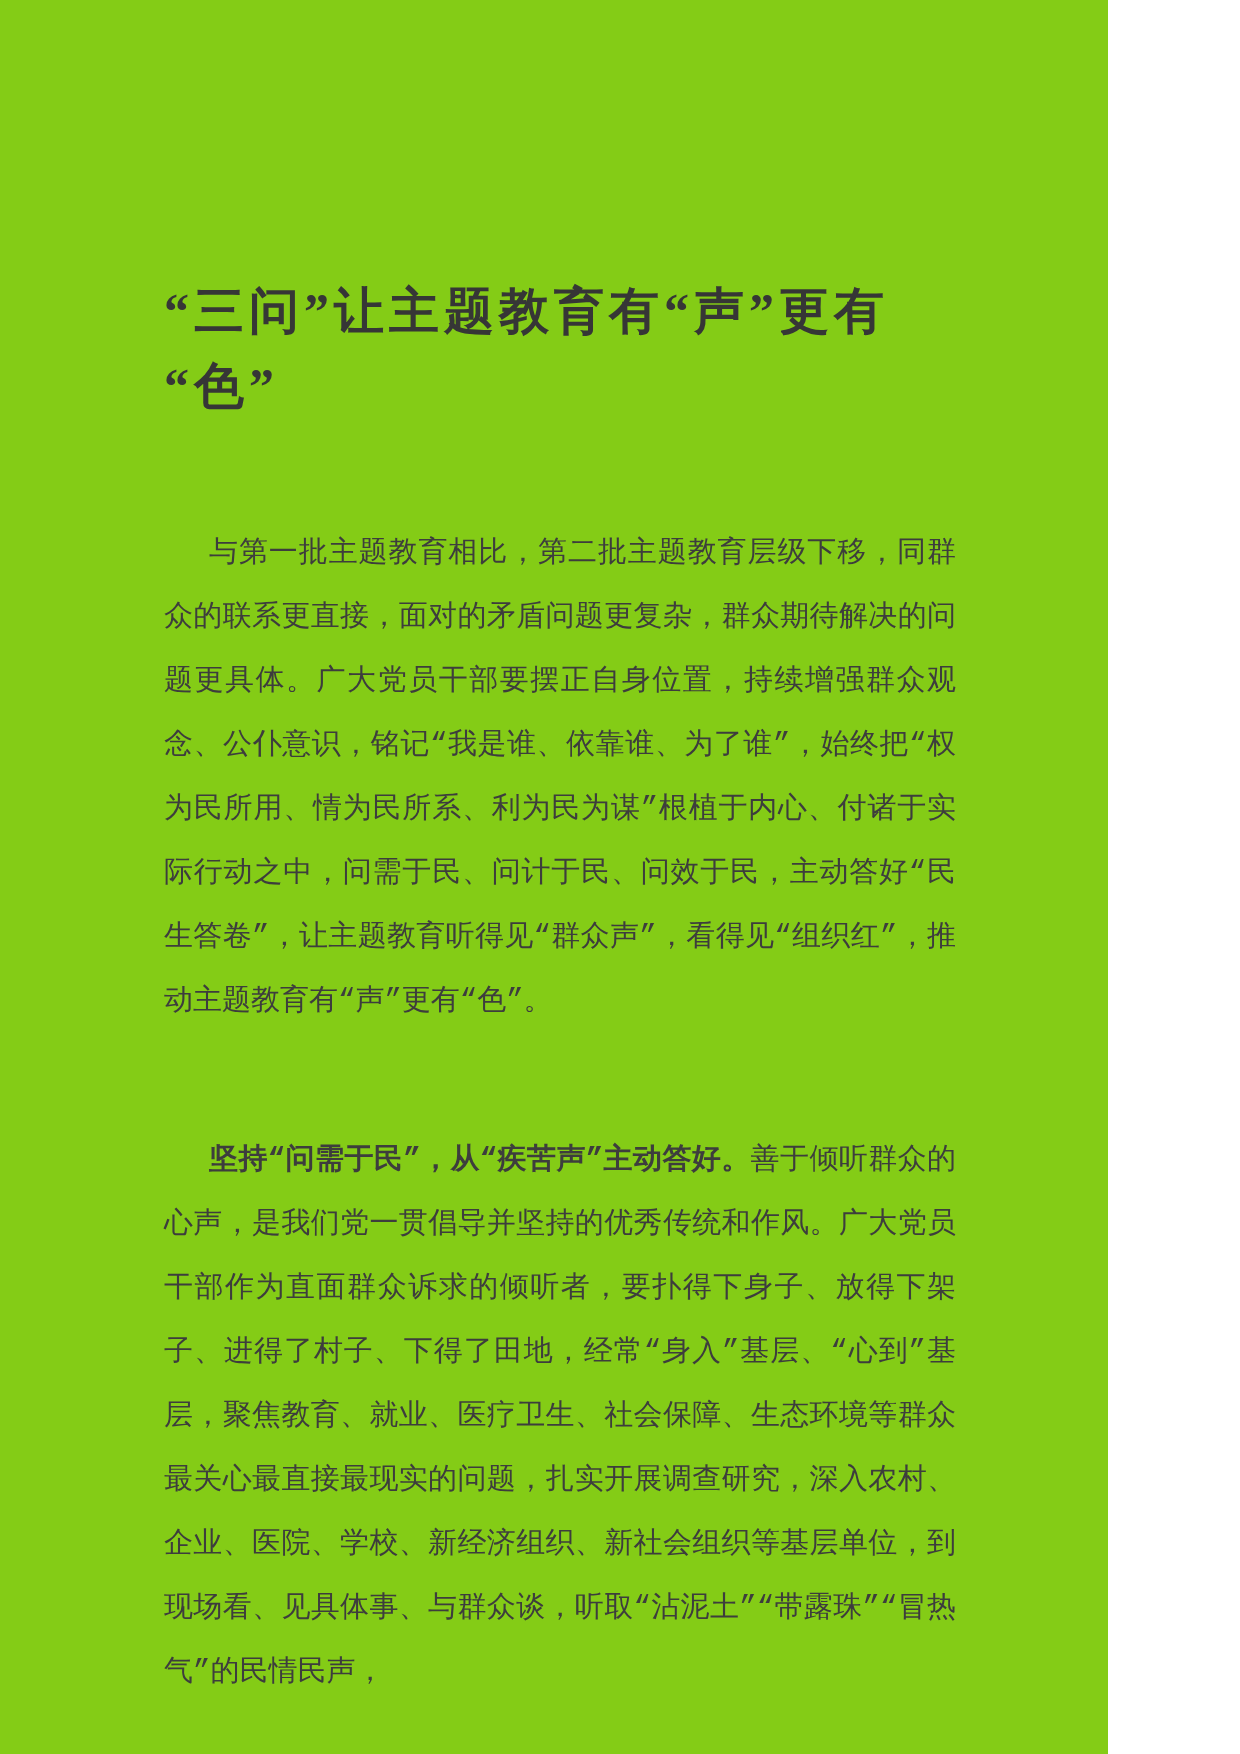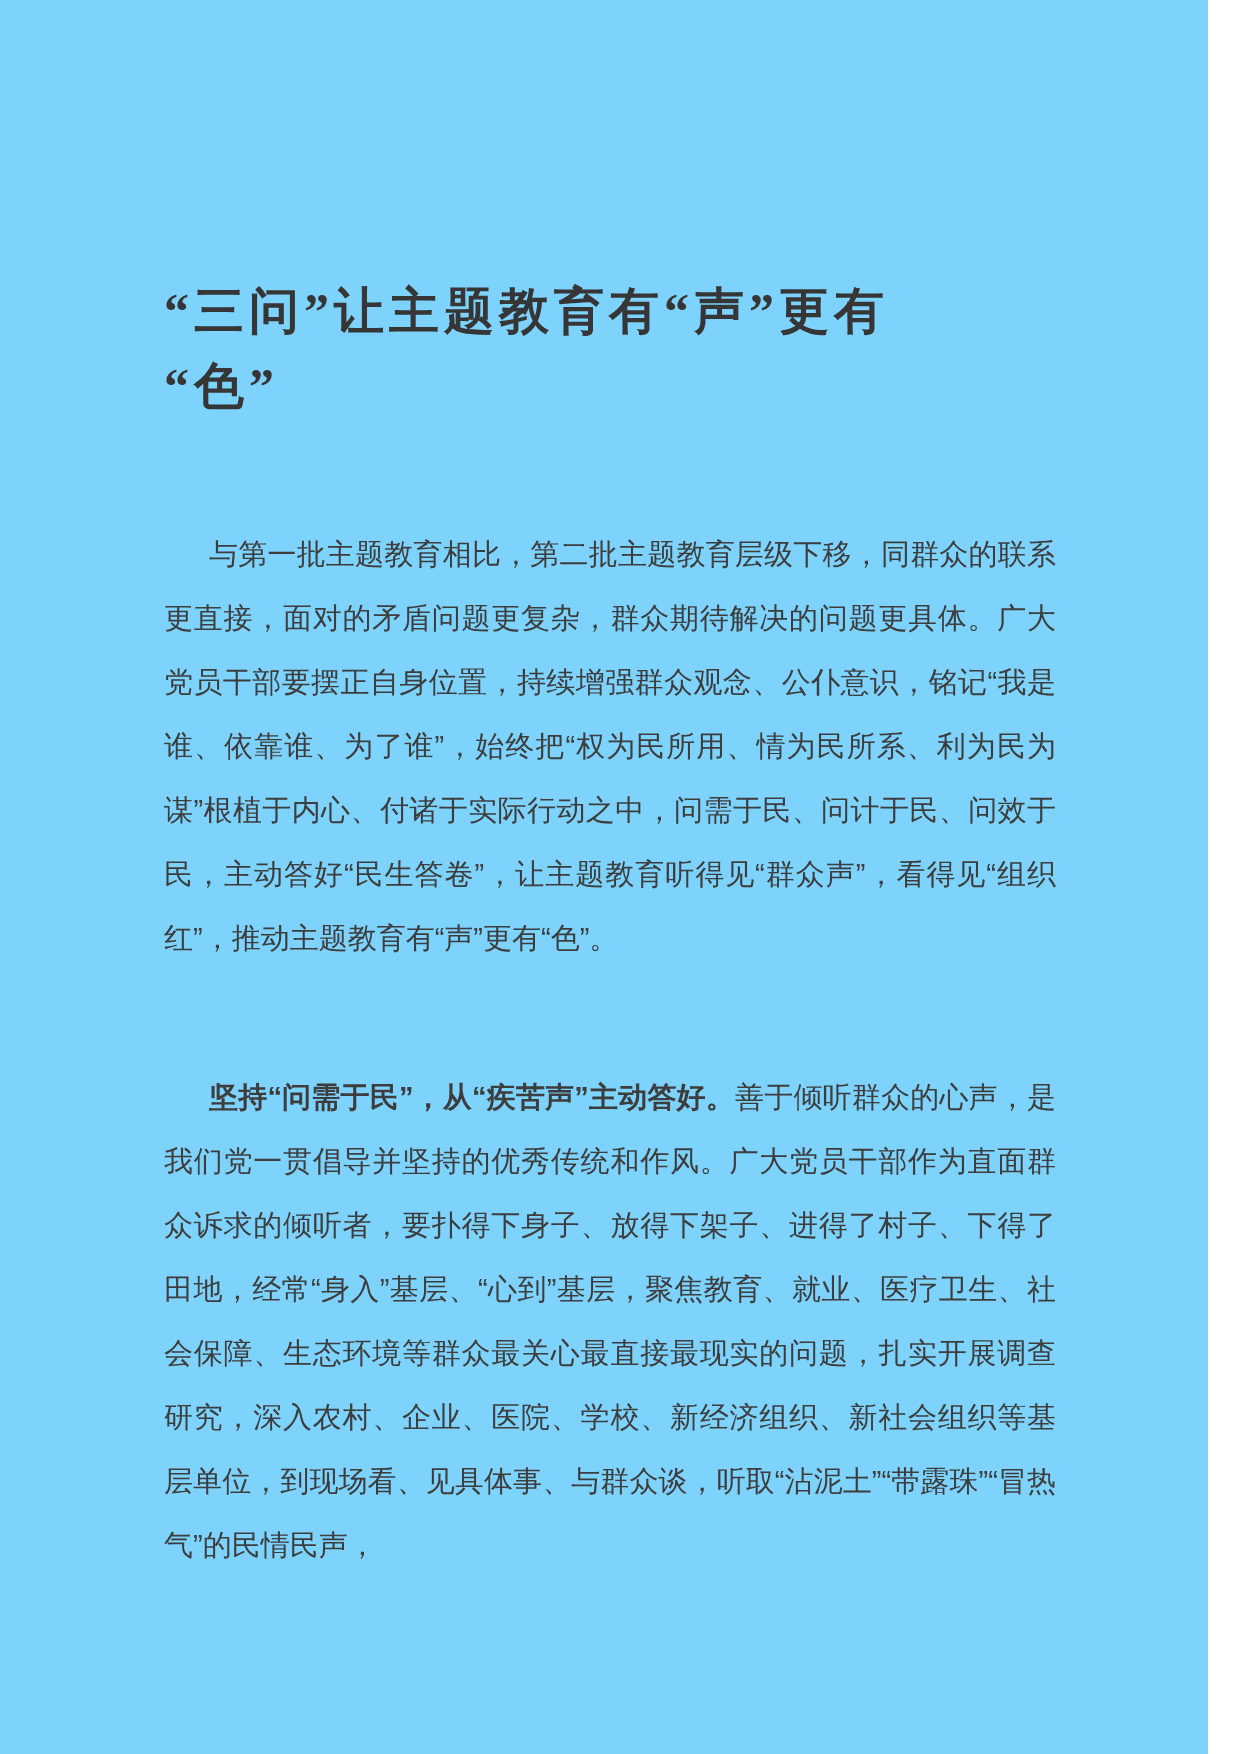--- a/index.html
+++ b/index.html
@@ -2,42 +2,42 @@
 <html><head>
 <meta charset="utf-8">
 <style>
   html, body {
     margin: 0;
     padding: 0;
     background: #ffffff;
   }
   .page {
     position: relative;
-    width: 1208px;
+    width: 1108px;
     height: 1754px;
     box-sizing: border-box;
-    background: #7dd3fc;
+    background: #84cc16;
     padding: 274px 152px 0 164px;
     overflow: hidden;
   }
   .doc-title {
     margin: 0 0 98px 0;
     font-family: "Liberation Serif", serif;
     font-weight: 700;
     font-size: 50px;
     line-height: 75px;
     letter-spacing: 5px;
     color: #363636;
   }
   .doc-title .title-line {
     display: block;
   }
   .para {
     margin: 0;
-    font-family: Liberation Sans, sans-serif;
+    font-family: Liberation Mono, monospace;
     font-size: 29px;
     line-height: 64px;
     color: #3d3d3d;
     text-align: justify;
     text-justify: inter-ideograph;
     text-indent: 45px;
   }
   .para-gap {
     margin-top: 95px;
   }

